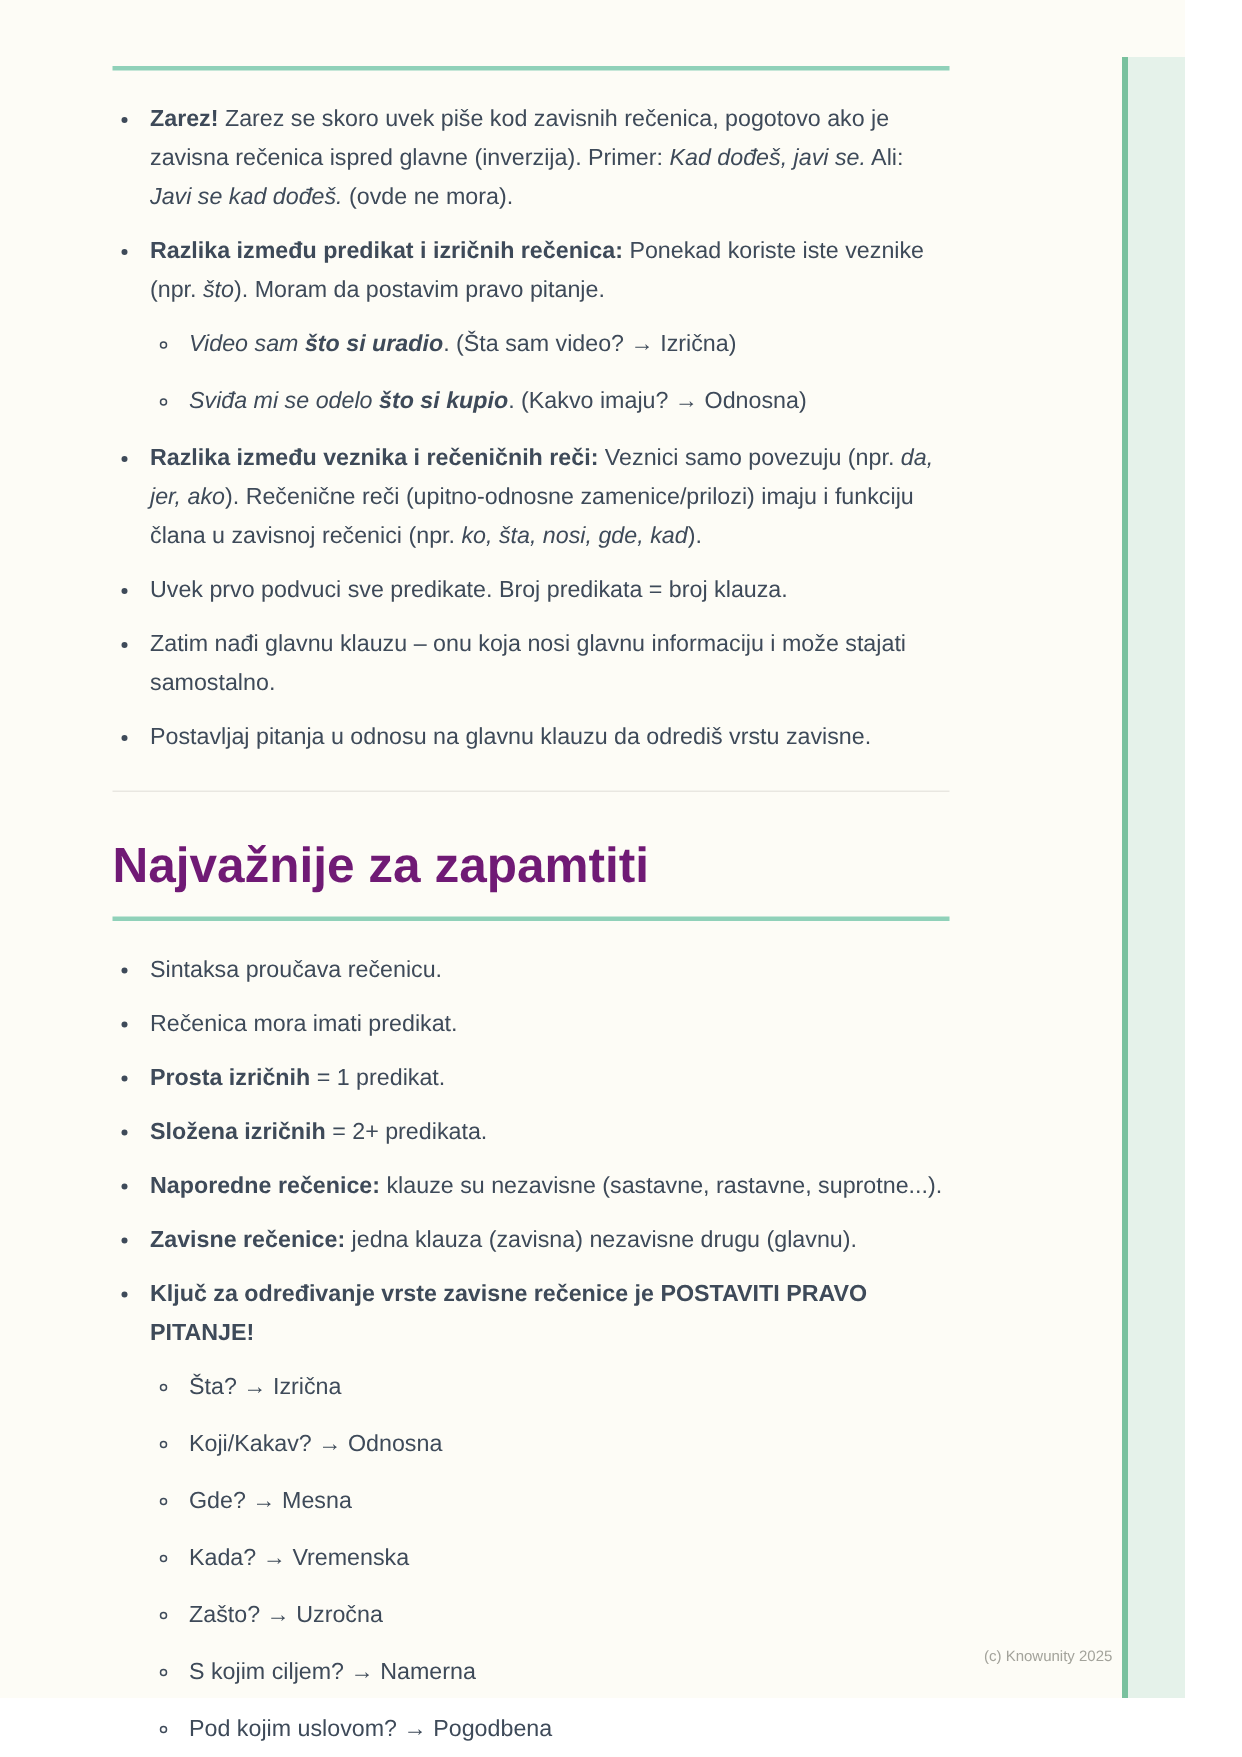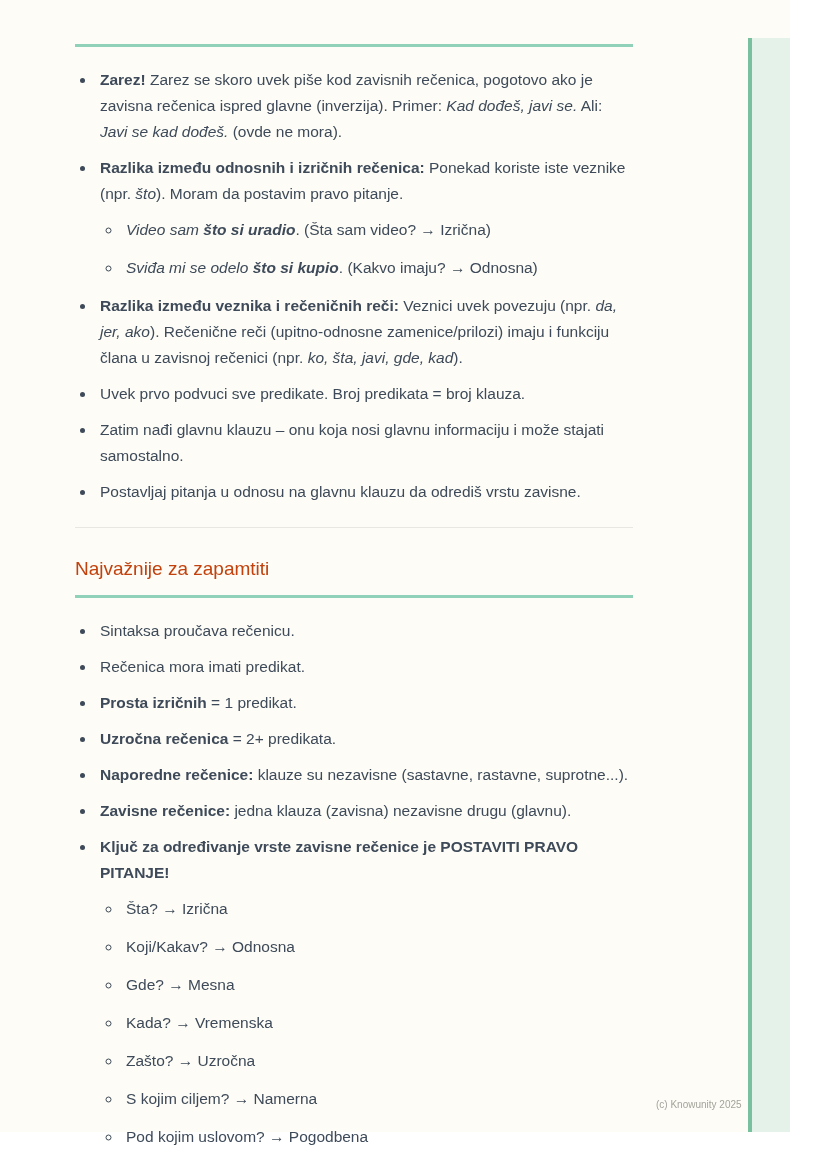--- a/index.html
+++ b/index.html
@@ -68,23 +68,23 @@
   .b  { font-weight: bold; }
   .i  { font-style: italic; }
   .bi { font-weight: bold; font-style: italic; text-align: right; }
   .divider {
     margin-top: 22px;
     height: 1px;
     background: #e9e7e1;
   }
   h1.section-heading {
     margin: 30px 0 0 0;
-    font-size: 19px;
-    font-weight: normal;
-    color: #c2410c;
+    font-size: 33px;
+    font-weight: bold;
+    color: #701a75;
     letter-spacing: 0px;
   }
   .heading-rule {
     margin-top: 15px;
     height: 3px;
     background: #90d1b9;
   }
   .watermark {
     position: absolute;
     left: 656px;
@@ -101,49 +101,49 @@
 <div class="viewport">
   <div class="sheet"></div>
   <div class="accent-band"></div>
 
   <div class="content">
     <div class="top-rule"></div>
 
     <ul class="main-list">
       <li><span class="b">Zarez!</span><span> Zarez se skoro uvek piše kod zavisnih rečenica, pogotovo ako je zavisna rečenica ispred glavne (inverzija). Primer: </span><span class="i">Kad dođeš, javi se.</span><span> Ali: </span><span class="i">Javi se kad dođeš.</span><span> (ovde ne mora).</span></li>
 
-      <li><span class="b">Razlika između odnosnih i izričnih rečenica:</span><span> Ponekad koriste iste veznike (npr. </span><span class="i">što</span><span>). Moram da postavim pravo pitanje.</span>
+      <li><span class="b">Razlika između predikat i izričnih rečenica:</span><span> Ponekad koriste iste veznike (npr. </span><span class="i">što</span><span>). Moram da postavim pravo pitanje.</span>
         <ul class="sub-list">
           <li><span class="i">Video sam </span><span class="bi">što si uradio</span><span>. (Šta sam video? → Izrična)</span></li>
           <li><span class="i">Sviđa mi se odelo </span><span class="bi">što si kupio</span><span>. (Kakvo imaju? → Odnosna)</span></li>
         </ul>
       </li>
 
-      <li><span class="b">Razlika između veznika i rečeničnih reči:</span><span> Veznici uvek povezuju (npr. </span><span class="i">da, jer, ako</span><span>). Rečenične reči (upitno-odnosne zamenice/prilozi) imaju i funkciju člana u zavisnoj rečenici (npr. </span><span class="i">ko, šta, javi, gde, kad</span><span>).</span></li>
+      <li><span class="b">Razlika između veznika i rečeničnih reči:</span><span> Veznici samo povezuju (npr. </span><span class="i">da, jer, ako</span><span>). Rečenične reči (upitno-odnosne zamenice/prilozi) imaju i funkciju člana u zavisnoj rečenici (npr. </span><span class="i">ko, šta, nosi, gde, kad</span><span>).</span></li>
 
       <li><span>Uvek prvo podvuci sve predikate. Broj predikata = broj klauza.</span></li>
 
       <li><span>Zatim nađi glavnu klauzu – onu koja nosi glavnu informaciju i može stajati samostalno.</span></li>
 
       <li><span>Postavljaj pitanja u odnosu na glavnu klauzu da odrediš vrstu zavisne.</span></li>
     </ul>
 
     <div class="divider"></div>
 
     <h1 class="section-heading">Najvažnije za zapamtiti</h1>
     <div class="heading-rule"></div>
 
     <ul class="main-list">
       <li><span>Sintaksa proučava rečenicu.</span></li>
 
       <li><span>Rečenica mora imati predikat.</span></li>
 
       <li><span class="b">Prosta izričnih</span><span> = 1 predikat.</span></li>
 
-      <li><span class="b">Uzročna rečenica</span><span> = 2+ predikata.</span></li>
+      <li><span class="b">Složena izričnih</span><span> = 2+ predikata.</span></li>
 
       <li><span class="b">Naporedne rečenice:</span><span> klauze su nezavisne (sastavne, rastavne, suprotne...).</span></li>
 
       <li><span class="b">Zavisne rečenice:</span><span> jedna klauza (zavisna) nezavisne drugu (glavnu).</span></li>
 
       <li><span class="b">Ključ za određivanje vrste zavisne rečenice je POSTAVITI PRAVO PITANJE!</span>
         <ul class="sub-list">
           <li><span>Šta? → Izrična</span></li>
           <li><span>Koji/Kakav? → Odnosna</span></li>
           <li><span>Gde? → Mesna</span></li>

